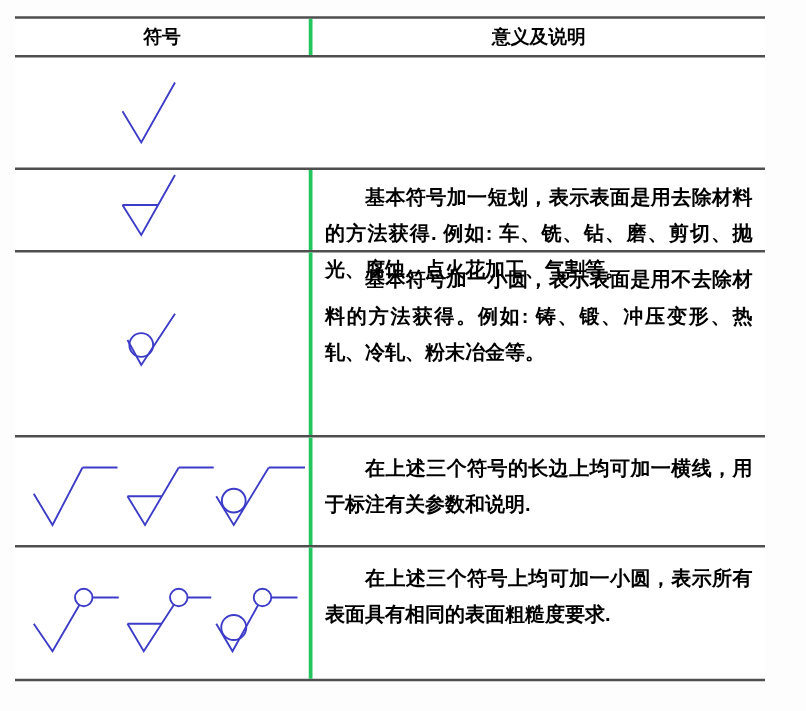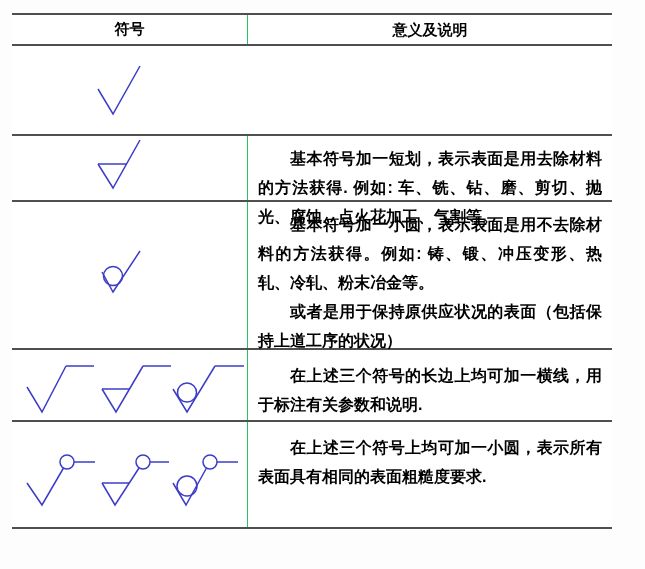--- a/index.html
+++ b/index.html
@@ -16,32 +16,32 @@
   }
   .row{
     display:flex;box-sizing:border-box;
     border-bottom:2px solid #4f4f4f;
   }
   .sym-cell{
     width:235px;flex:none;position:relative;
     display:flex;align-items:center;justify-content:center;
   }
   .desc-cell{
-    flex:1;border-left:1px solid #22c55e;
+    flex:1;border-left:3px solid #22c55e;
     padding:8px 10px 0 10px;box-sizing:border-box;
     font-size:16px;font-weight:bold;line-height:29px;
     text-align:justify;
   }
   .hdr .sym-cell,.hdr .desc-cell{
     align-items:center;justify-content:center;display:flex;
     font-size:15px;font-weight:bold;padding:0;text-align:center;
   }
   .hdr{height:31px;}
   .r1{height:90px;} .r2{height:66px;} .r3{height:148px;}
-  .r4{height:72px;} .r5{height:107px;}
+  .r4{height:88px;} .r5{height:107px;}
   .para{margin:0;text-indent:2em;}
   svg{display:block;}
 </style>
 </head>
 <body>
 
 <div class="tbl">
 
   <div class="row hdr">
     <div class="sym-cell">符号</div>
@@ -76,21 +76,20 @@
     <div class="sym-cell">
       <svg width="235" height="146" viewBox="0 0 235 146">
         <g fill="none" stroke-width="1.5" stroke="#3c3cc8">
           <polyline points="90,70 101,90 128,49"></polyline>
           <circle cx="101" cy="74" r="9.5"></circle>
         </g>
       </svg>
     </div>
     <div class="desc-cell">
       <p class="para">基本符号加一小圆，表示表面是用不去除材料的方法获得。例如: 铸、锻、冲压变形、热轧、冷轧、粉末冶金等。</p>
-      <p class="para">或者是用于保持原供应状况的表面（包括保持上道工序的状况）</p>
     </div>
   </div>
 
   <div class="row r4">
     <div class="sym-cell">
       <svg width="235" height="90" viewBox="0 0 235 90">
         <g fill="none" stroke-width="1.5" stroke="#3c3cc8">
 
           <polyline points="15,47 30,72 54,26"></polyline>
           <line x1="54" y1="26" x2="82" y2="26"></line>

